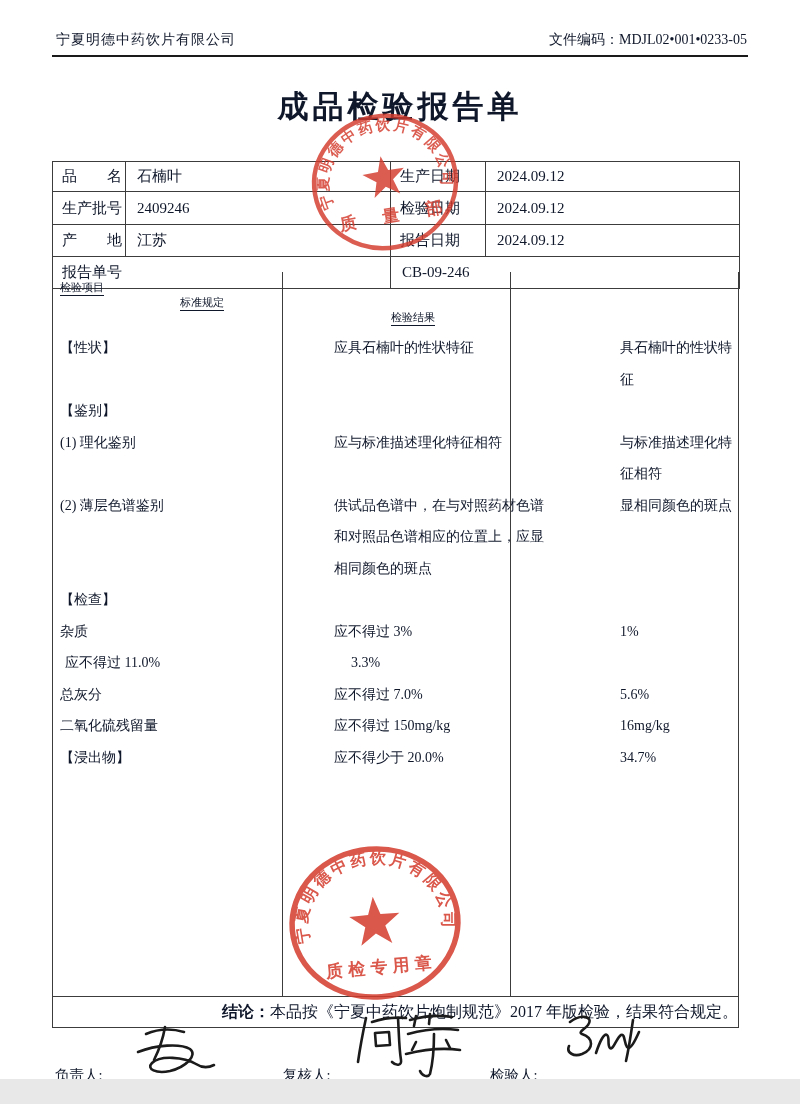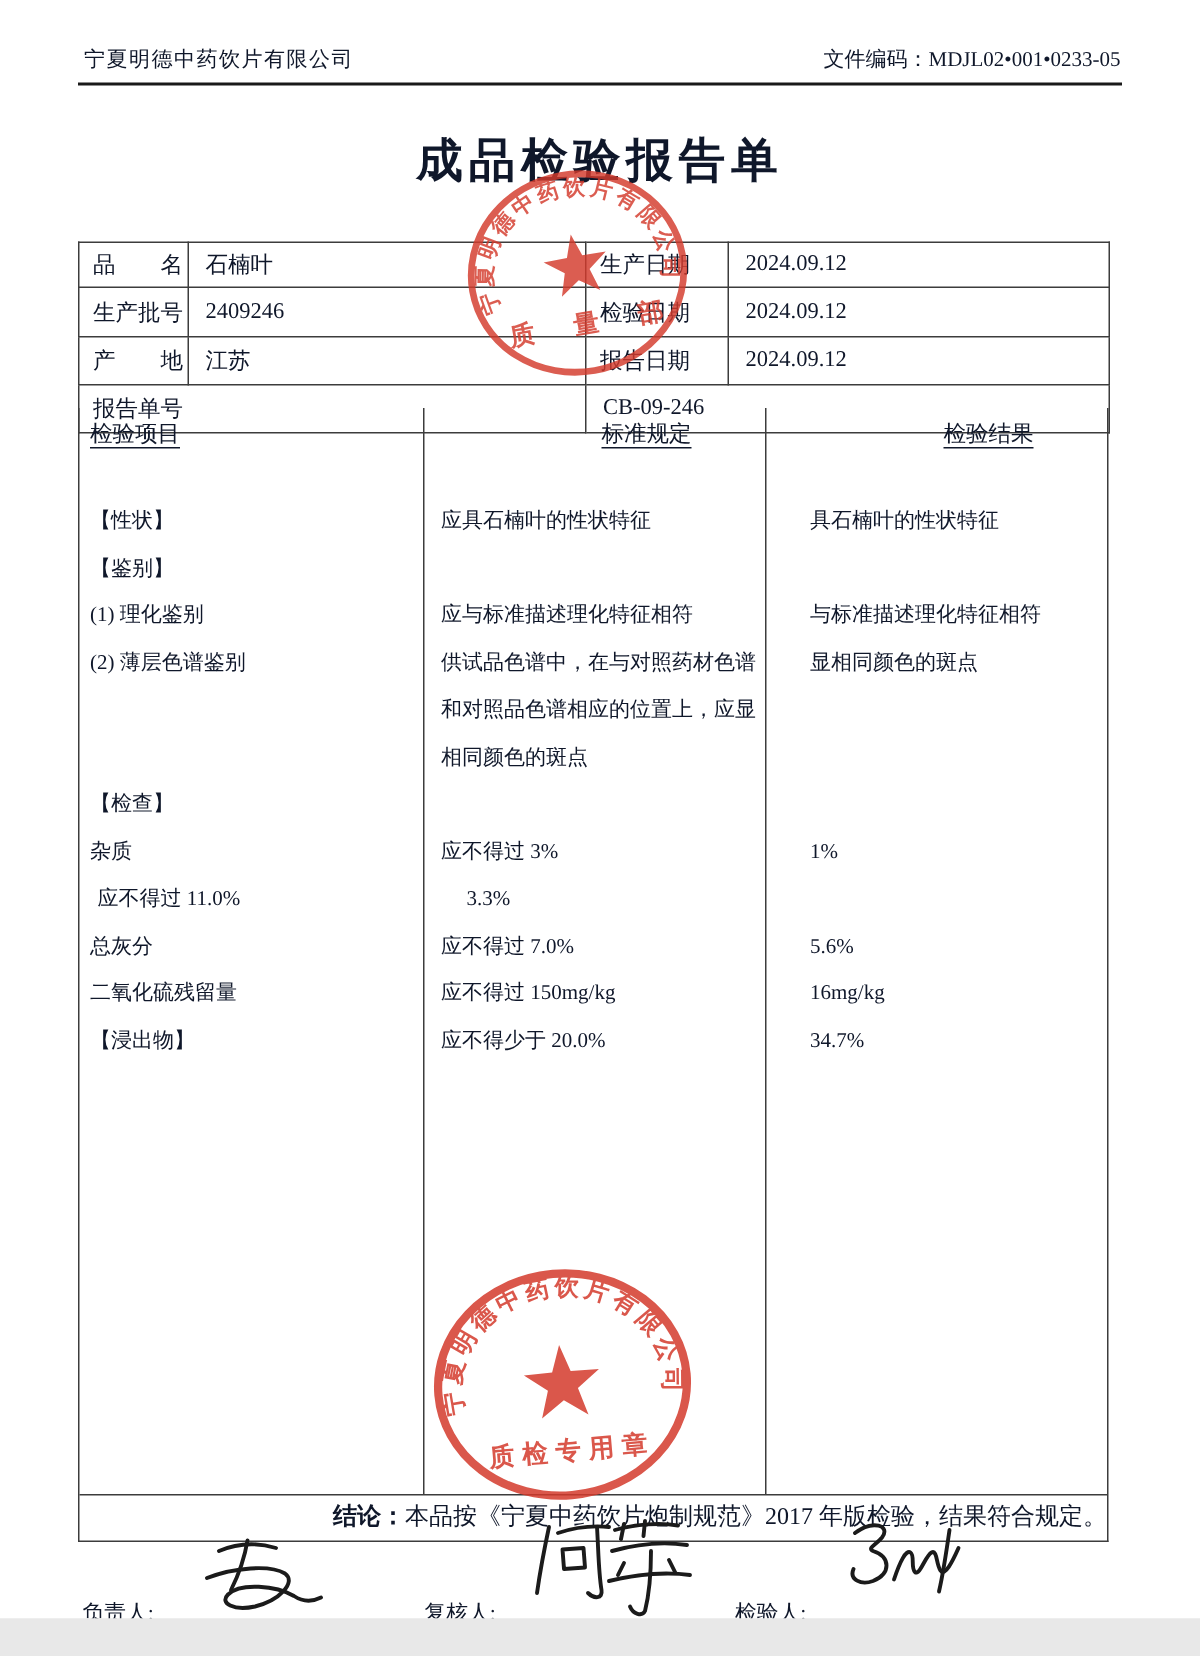--- a/index.html
+++ b/index.html
@@ -21,22 +21,22 @@
   table.info td{border:1px solid #3c3c3c;padding:0;overflow:hidden;white-space:nowrap;}
   table.info td.lab{padding-left:9px;}
   table.info td.val{padding-left:11px;}
 
   
   .main{position:absolute;left:52px;top:272px;width:687px;height:756px;
         border:1px solid #3c3c3c;border-top:none;box-sizing:border-box;font-size:14px;}
   .mt-body{position:relative;height:724px;border-bottom:1px solid #3c3c3c;box-sizing:content-box;overflow:hidden;}
   .vline{position:absolute;top:0;width:1px;height:724px;background:#3c3c3c;}
   .v1{left:229px;} .v2{left:457px;}
-  .mt-header{display:flex;height:60px;padding-top:8px;box-sizing:border-box;font-size:15px;}
-  .mt-row{display:flex;line-height:31.5px;min-height:31.5px;}
+  .mt-header{display:flex;height:60px;padding-top:8px;box-sizing:border-box;font-size:11px;flex-direction:column;}
+  .mt-row{display:flex;line-height:31.5px;min-height:31.5px;gap:40px;}
   .c1{width:229px;padding-left:7px;box-sizing:border-box;}
   .c2{width:228px;padding-left:12px;padding-right:2px;box-sizing:border-box;word-break:break-all;}
   .c3{flex:1;padding-left:30px;box-sizing:border-box;}
   .mt-header .c2,.mt-header .c3{text-align:center;padding:0;margin-left:35px;}
   .uline{display:inline-block;text-decoration:underline;text-underline-offset:4px;}
   .mt-conclusion{height:30px;line-height:30px;text-align:right;font-size:16px;}
   .mt-conclusion b{font-weight:bold;}
 
   
   .stamp{position:absolute;pointer-events:none;z-index:6;}

